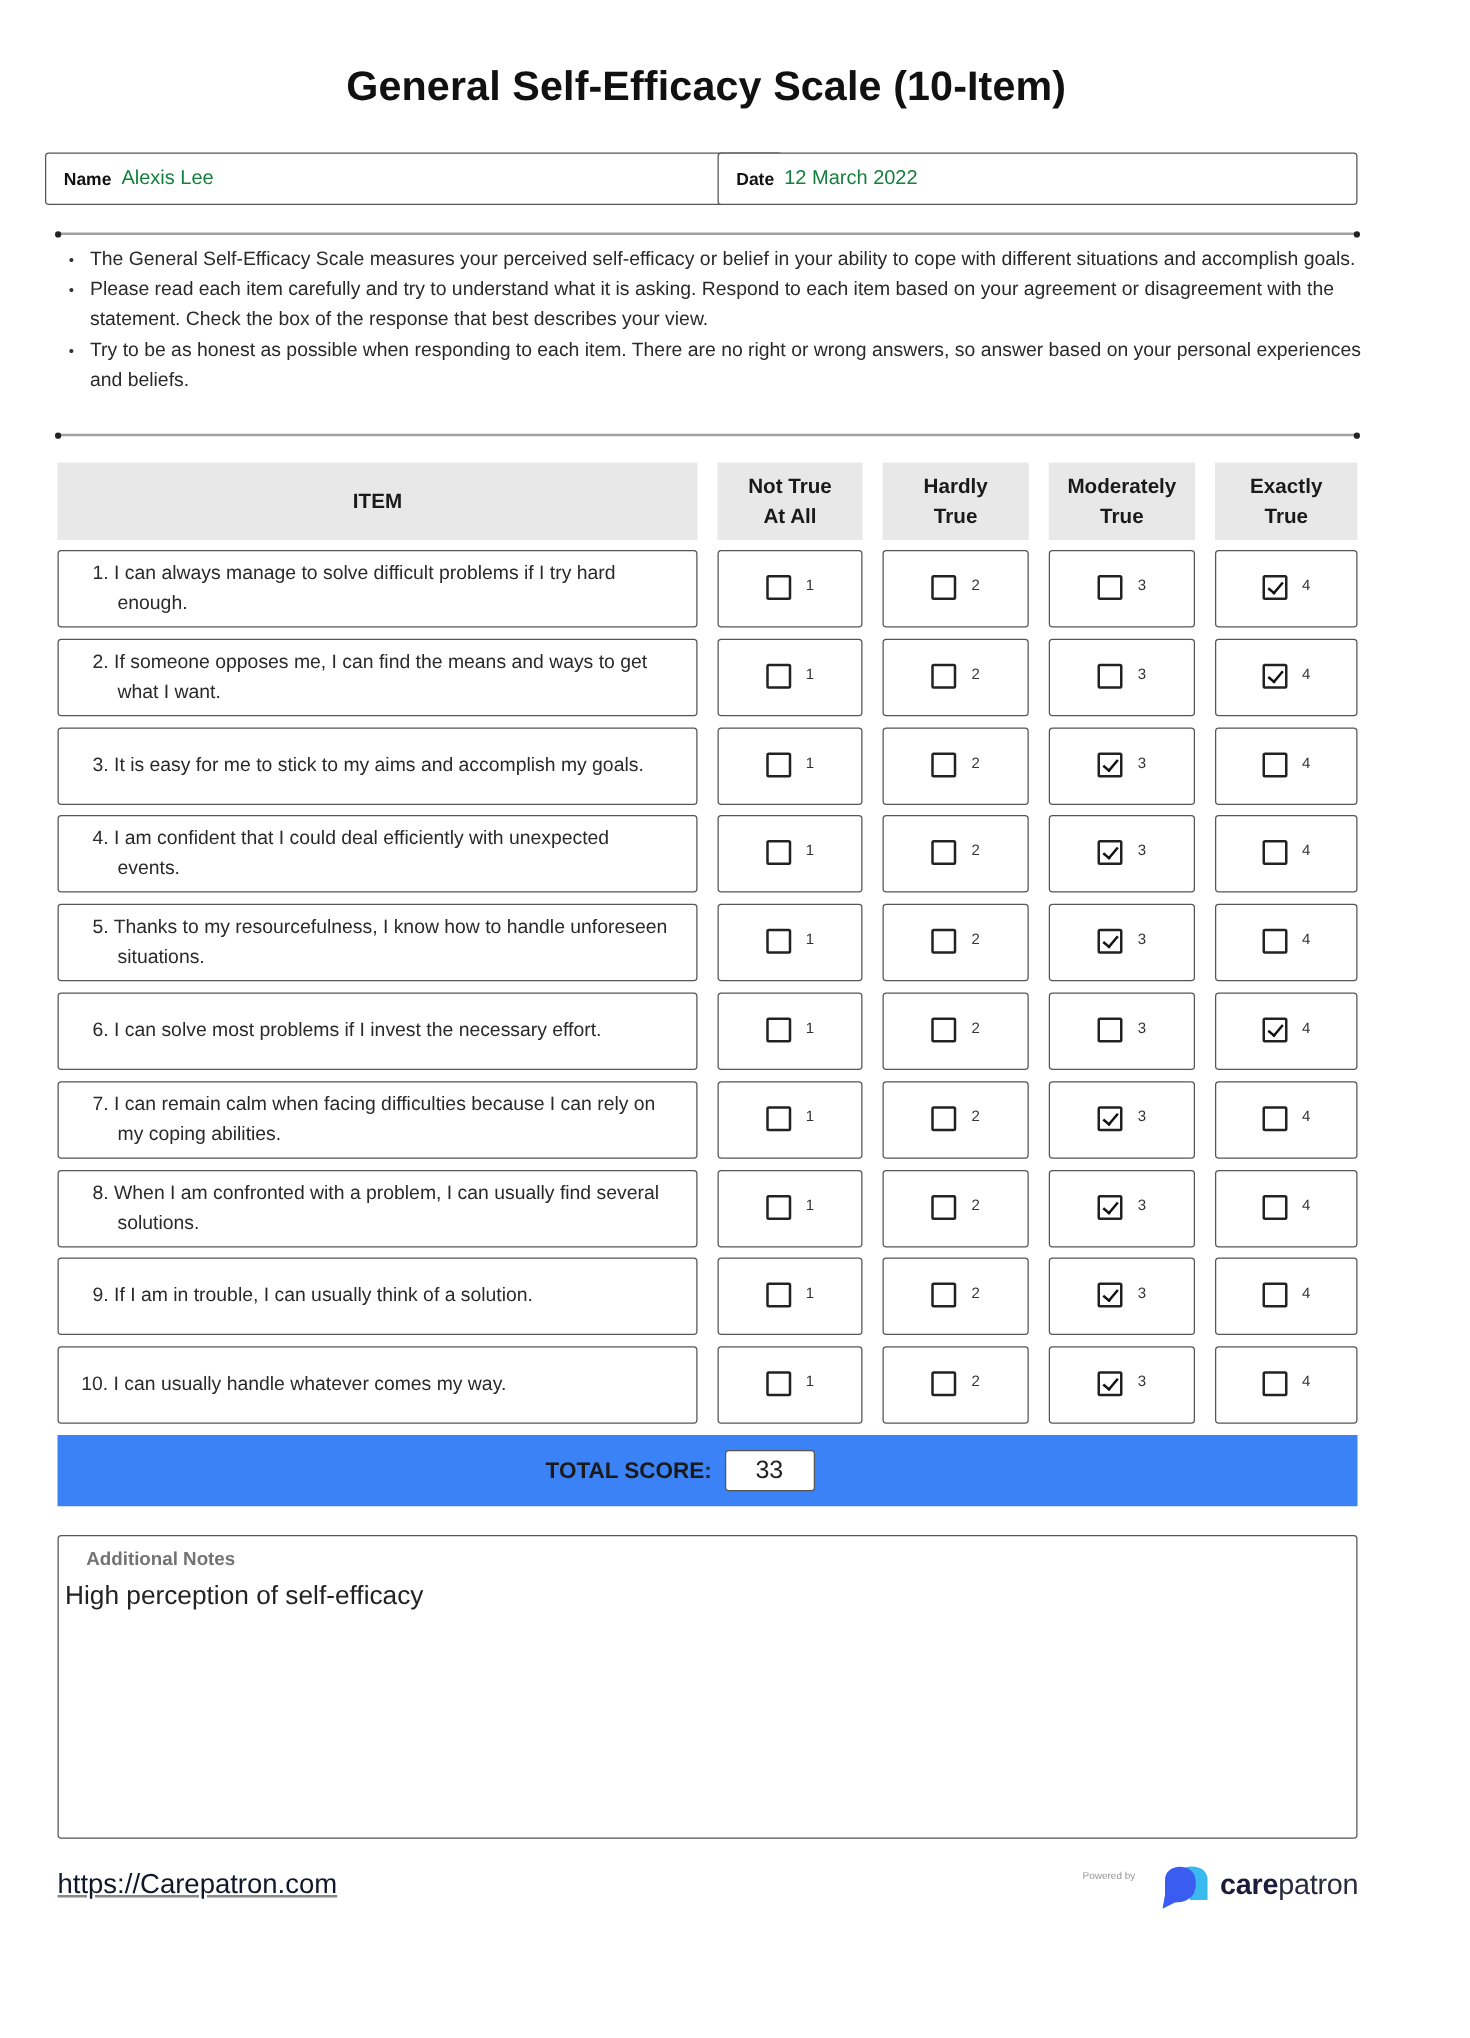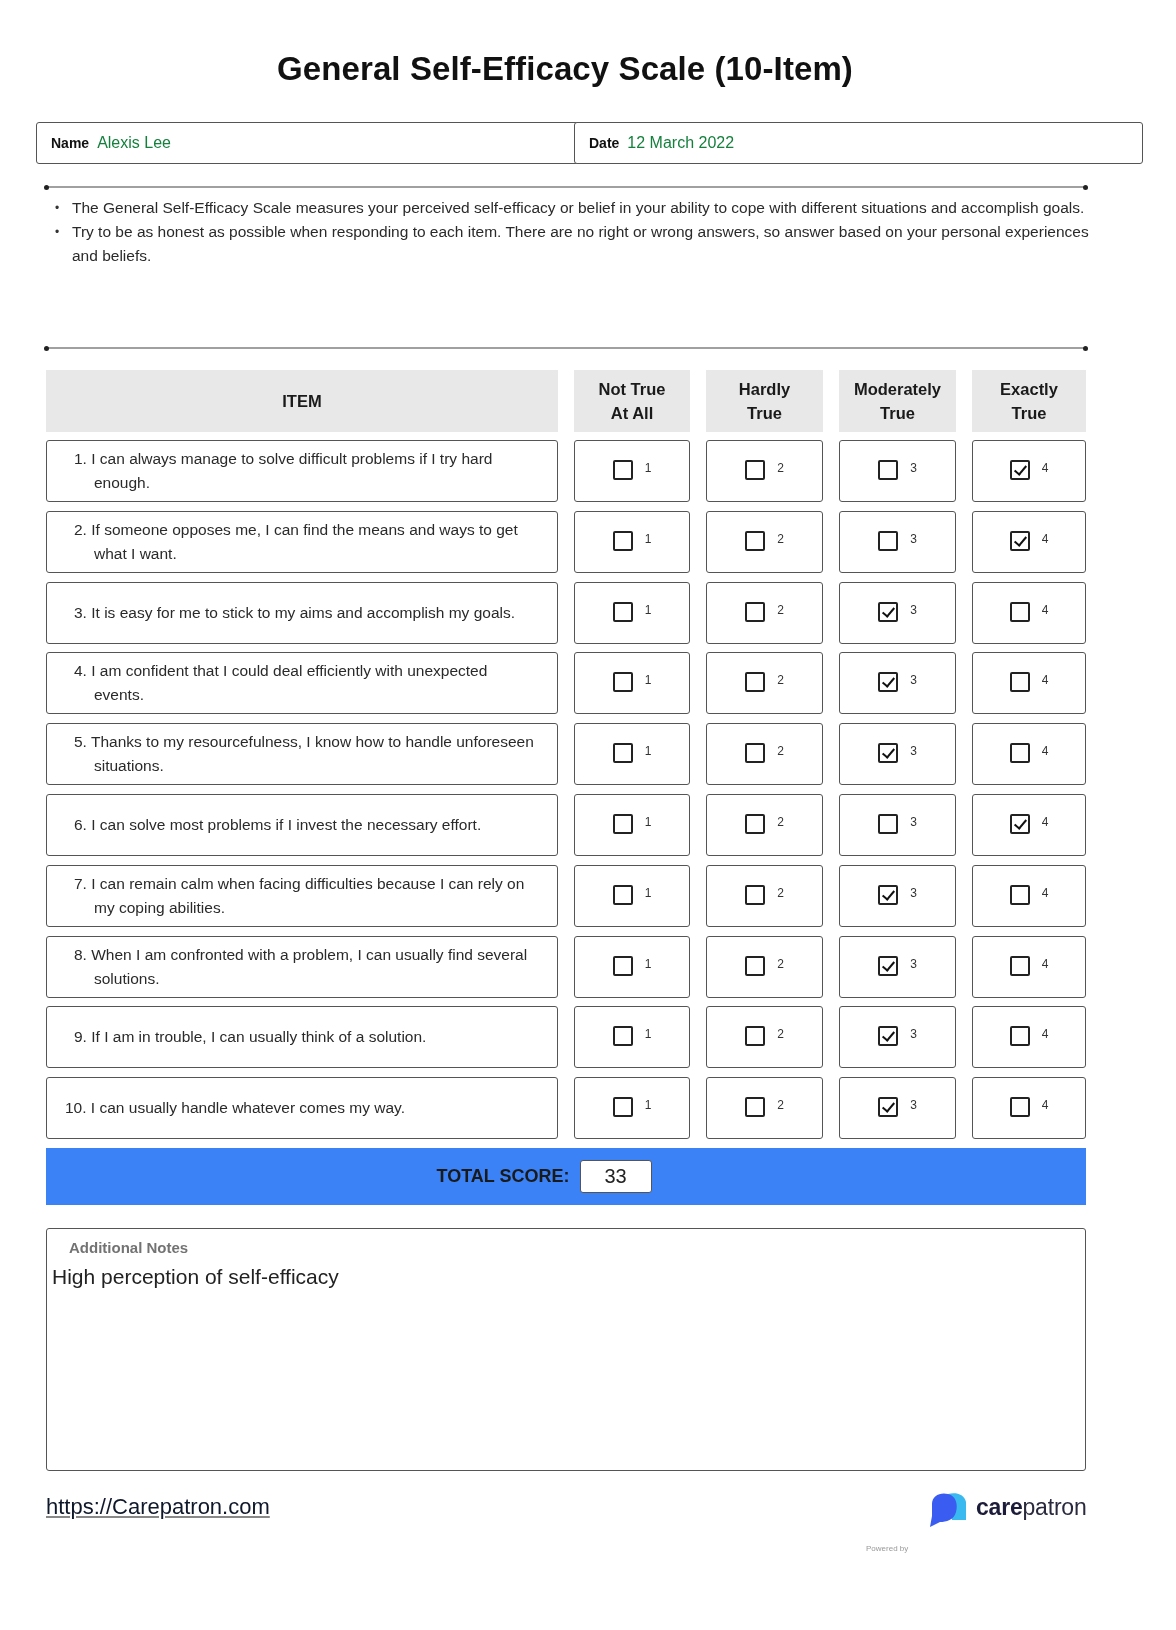--- a/index.html
+++ b/index.html
@@ -5,21 +5,21 @@
   * { box-sizing: border-box; margin: 0; padding: 0; }
   html, body { width: 1176px; height: 1630px; background: #ffffff; }
   body { position: relative; font-family: "Liberation Sans", sans-serif; color: #1a1a1a; overflow: hidden; }
 
   .title { position: absolute; top: 50px; left: 0; width: 1130px; text-align: center; font-size: 33px; font-weight: bold; color: #111; letter-spacing: 0.1px; }
 
   .field { position: absolute; top: 122px; height: 42px; border: 1.5px solid #555; border-radius: 3px; background: #fff; display: flex; align-items: center; padding-left: 14px; }
   .field .lbl { font-size: 14px; font-weight: bold; margin-right: 8px; color: #111; }
   .field .val { font-size: 16px; color: #15803d; }
   #name-field { left: 36px; width: 590px; }
-  #date-field { left: 574px; width: 569px; }
+  #date-field { left: 574px; width: 512px; }
 
   .divider { position: absolute; left: 46px; width: 1040px; height: 2px; background: #a0a0a0; }
   .divider::before, .divider::after { content: ""; position: absolute; top: -1.5px; width: 5px; height: 5px; border-radius: 50%; background: #222; }
   .divider::before { left: -2px; }
   .divider::after { right: -2px; }
   #divider-top { top: 186px; }
   #divider-bottom { top: 347px; }
 
   .instructions { position: absolute; top: 196px; left: 54px; width: 1060px; list-style: none; font-size: 15.5px; line-height: 24.2px; color: #2a2a2a; }
   .instructions li { position: relative; padding-left: 18px; }
@@ -46,21 +46,21 @@
 
   .total-band { position: absolute; left: 46px; top: 1148px; width: 1040px; height: 57px; background: #3b82f6; display: flex; align-items: center; justify-content: center; }
   .total-label { font-size: 18px; font-weight: bold; color: #1a1a1a; margin-right: 10px; margin-left: -44px; }
   .total-box { width: 72px; height: 33px; border: 1.5px solid #555; border-radius: 3px; background: #fff; display: flex; align-items: center; justify-content: center; font-size: 20px; color: #222; }
 
   .notes { position: absolute; left: 46px; top: 1228px; width: 1040px; height: 243px; border: 1.5px solid #555; border-radius: 3px; background: #fff; }
   .notes-label { position: absolute; left: 22px; top: 10px; font-size: 15px; font-weight: bold; color: #737373; }
   .notes-value { position: absolute; left: 5px; top: 36px; font-size: 21px; color: #222; }
 
   .footer-link { position: absolute; left: 46px; top: 1494px; font-size: 22px; color: #0f172a; text-decoration: underline; text-decoration-color: #888; }
-  .powered { position: absolute; left: 866px; top: 1544px; font-size: 8px; color: #999; }
+  .powered { position: absolute; left: 866px; top: 1496px; font-size: 8px; color: #999; }
   .logo { position: absolute; left: 926px; top: 1490px; width: 50px; height: 38px; }
   .brand { position: absolute; left: 976px; top: 1494px; font-size: 23px; color: #222; letter-spacing: -0.2px; }
   .brand b { font-weight: bold; color: #1c1c3a; }
   .brand span.thin { font-weight: normal; color: #2a2a3e; }
 </style>
 </head>
 <body>
 
 <div class="title">General Self-Efficacy Scale (10-Item)</div>
 
@@ -69,20 +69,21 @@
   <span class="val">Alexis Lee</span>
 </div>
 <div class="field" id="date-field">
   <span class="lbl">Date</span>
   <span class="val">12 March 2022</span>
 </div>
 
 <div class="divider" id="divider-top"></div>
 <ul class="instructions">
   <li>The General Self-Efficacy Scale measures your perceived self-efficacy or belief in your ability to cope with different situations and accomplish goals.</li>
+  <li>Please read each item carefully and try to understand what it is asking. Respond to each item based on your agreement or disagreement with the statement. Check the box of the response that best describes your view.</li>
   <li>Try to be as honest as possible when responding to each item. There are no right or wrong answers, so answer based on your personal experiences and beliefs.</li>
 </ul>
 <div class="divider" id="divider-bottom"></div>
 
 <div class="hdr c0">
   <span>ITEM</span>
 </div>
 <div class="hdr c1">
   <div>
       <span>Not True</span>

